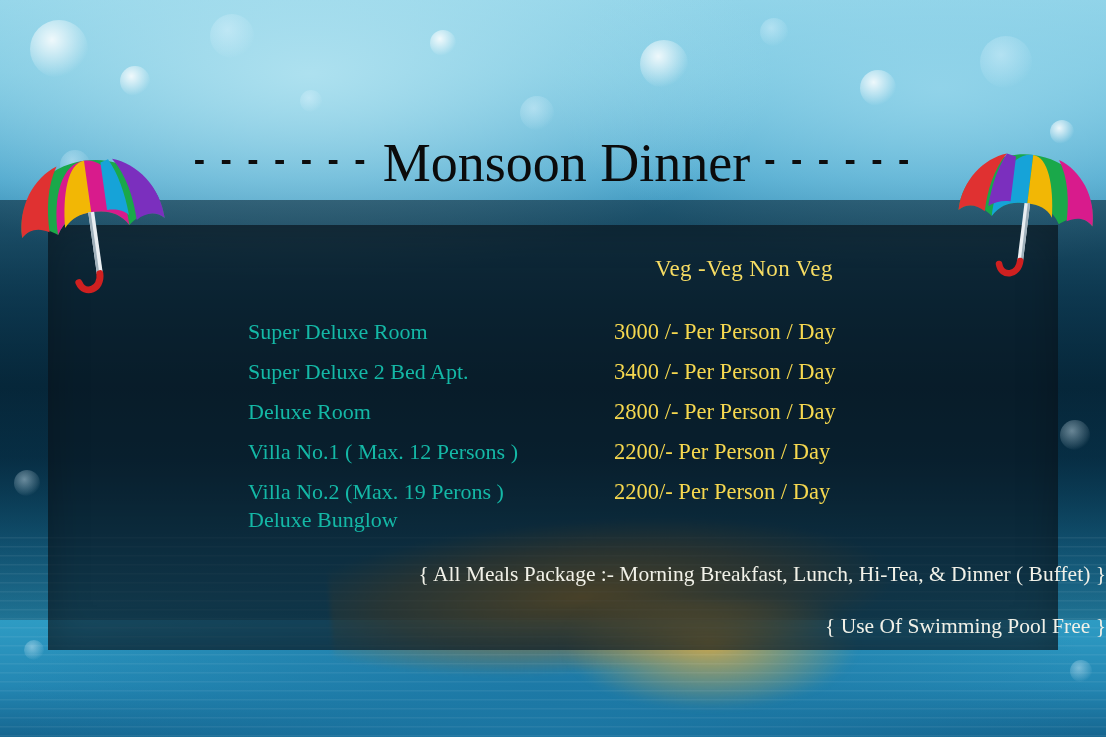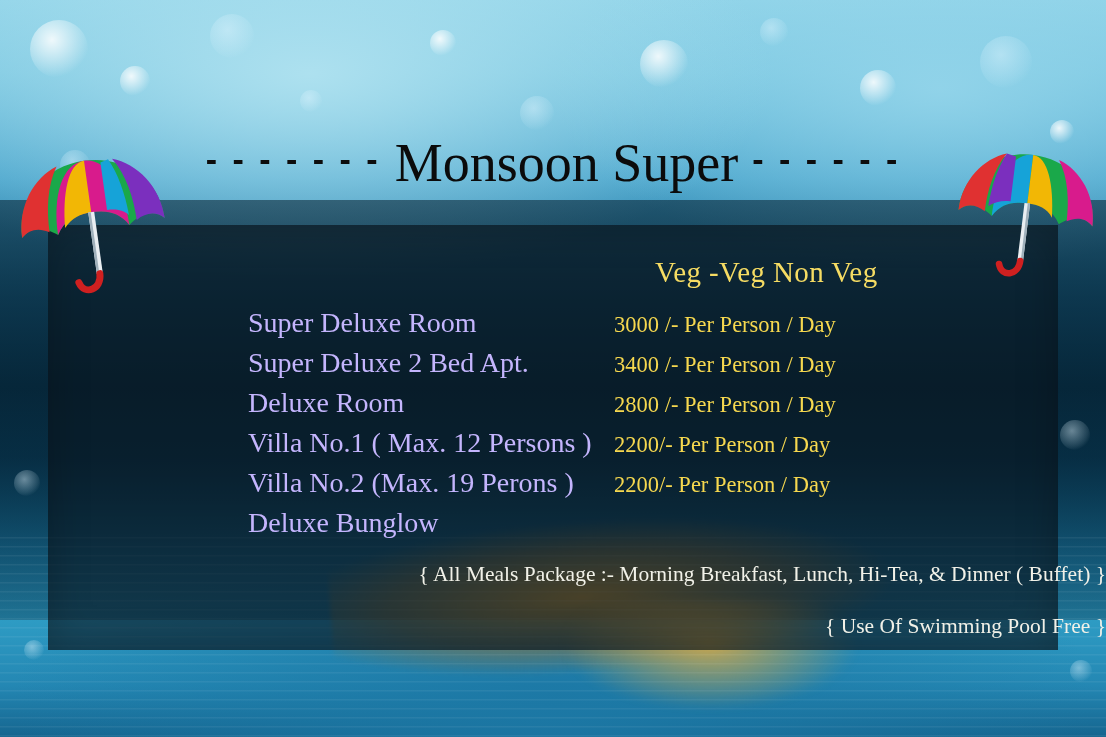--- a/index.html
+++ b/index.html
@@ -112,46 +112,47 @@
   
   .umbrella { position: absolute; z-index: 7; }
   .umb-left { left: 14px; top: 150px; transform: rotate(-8deg); }
   .umb-right { left: 950px; top: 140px; transform: rotate(7deg); }
 
   
   .vegheader {
     position: absolute;
     left: 655px; top: 256px;
     color: #f6dc63;
-    font-size: 29px;
+    font-size: 23px;
     letter-spacing: .4px;
     z-index: 5;
     white-space: nowrap;
   }
   .rows {
     position: absolute;
     left: 248px; top: 307px;
     width: 760px;
     z-index: 5;
   }
   .row {
     display: flex;
     align-items: baseline;
     height: 40px;
   }
   .room {
     width: 366px;
-    color: #c4b5fd;
-    font-size: 28px;
+    color: #14b8a6;
+    font-size: 22px;
     white-space: nowrap;
   }
   .price {
     color: #f6d84f;
     font-size: 22.5px;
     white-space: nowrap;
+    margin-top: 12px;
   }
 
   .note {
     position: absolute;
     left: 0; right: 0;
     text-align: right;
     color: #f1f1e8;
     font-size: 21.5px;
     z-index: 5;
     white-space: nowrap;
@@ -185,21 +186,21 @@
   <div class="bokeh b-faint" style="left:60px;  top:150px; width:30px;  height:30px;"></div>
   <div class="bokeh b-faint" style="left:1060px;top:420px; width:30px;  height:30px;"></div>
   <div class="bokeh b-faint" style="left:14px;  top:470px; width:26px;  height:26px;"></div>
   <div class="bokeh b-faint" style="left:24px;  top:640px; width:20px;  height:20px;"></div>
   <div class="bokeh b-faint" style="left:1070px;top:660px; width:22px;  height:22px;"></div>
 
   <div class="panel"></div>
 
   <div class="heading-wrap">
     <span class="dashes">- - - - - - -</span>
-    <span class="title">Monsoon Super</span>
+    <span class="title">Monsoon Dinner</span>
     <span class="dashes">- - - - - -</span>
   </div>
 
   <div class="umbrella umb-left">
     <svg width="160" height="160" viewBox="0 0 160 160">
       <g>
         <path d="M8 78 C8 36 42 10 80 10 C118 10 152 36 152 78 C140 66 126 72 116 80 C108 66 96 62 80 62 C64 62 52 66 44 80 C34 72 20 66 8 78 Z" fill="#1aa84a"></path>
         <path d="M80 10 C58 10 44 40 44 80 C52 66 64 62 80 62 C96 62 108 66 116 80 C116 40 102 10 80 10 Z" fill="#d81b8c"></path>
         <path d="M80 10 C64 10 54 40 52 74 C60 65 69 62 80 62 L80 10 Z" fill="#f2b705"></path>
         <path d="M8 78 C8 46 28 20 52 12 C40 30 36 54 36 76 C26 70 16 70 8 78 Z" fill="#e03131"></path>

